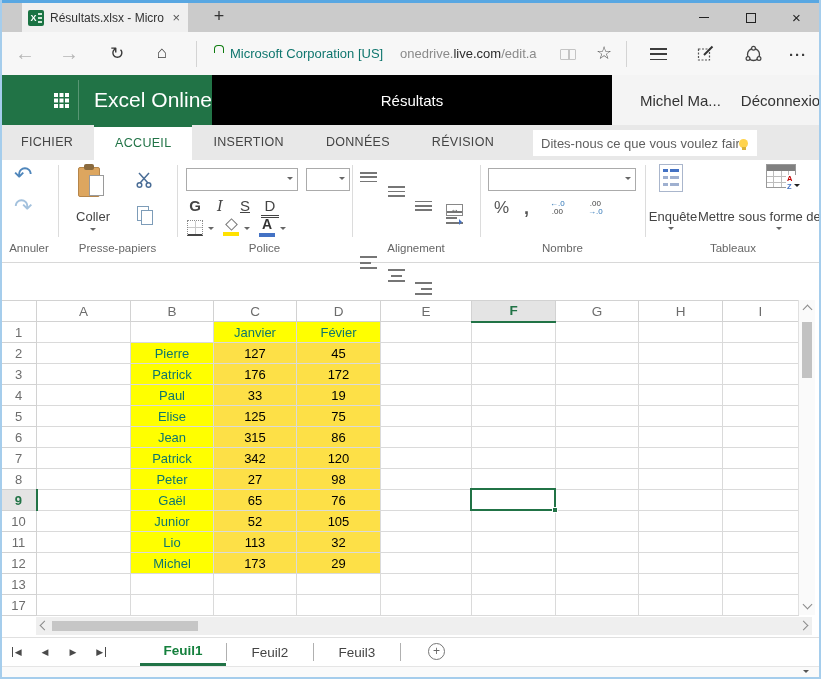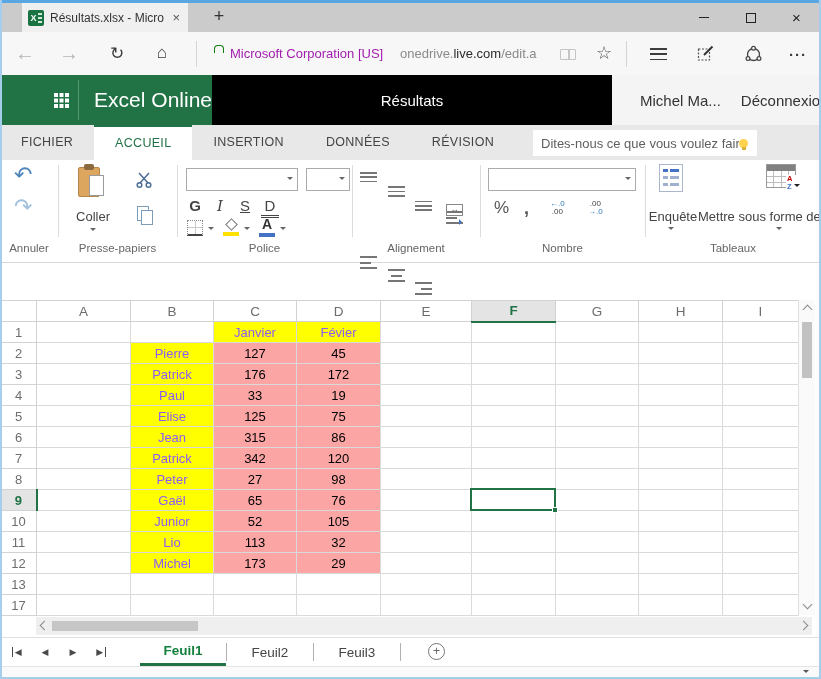--- a/index.html
+++ b/index.html
@@ -25,21 +25,21 @@
   .maxbox { width:10px; height:10px; border:1.2px solid #222; }
   .winclose { font-size:15px; }
 
   
   .toolbar { left:0; top:32px; width:821px; height:43px; background:#f7f7f7; }
   .navarrow { font-size:20px; color:#b5b5b5; }
   .tool-ic { font-size:17px; color:#3a3a3a; }
   .tdivider { width:1px; height:26px; background:#d4d4d4; }
   .lock { width:11px; height:8px; background:#0f7c10; border-radius:1px; position:relative; }
   .lock::before { content:""; position:absolute; left:1.5px; top:-5px; width:8px; height:7px; border:1.5px solid #0f7c10; border-bottom:none; border-radius:4px 4px 0 0; }
-  .seclabel { font-size:13px; color:#a21caf; white-space:nowrap; }
+  .seclabel { font-size:13px; color:#0f766e; white-space:nowrap; }
   .urltxt { font-size:13px; white-space:nowrap; }
   .url-gray { color:#8a8a8a; } .url-dark { color:#2b2b2b; }
   .book { width:16px; height:11px; border:1.5px solid #c4c4c4; border-radius:1px; position:relative; }
   .book::before { content:""; position:absolute; left:50%; top:0; bottom:0; width:1.5px; background:#c4c4c4; }
   .star { font-size:18px; color:#555; }
   .hub { width:17px; height:13px; background:repeating-linear-gradient(#3d3d3d 0 1.6px, transparent 1.6px 5.4px); }
   .more { font-size:15px; font-weight:bold; color:#3d3d3d; letter-spacing:1px; }
 
   
   .hdr-green { left:0; top:75px; width:212px; height:50px; background:#217346; display:flex; align-items:center;padding-left:36px; }
@@ -116,22 +116,22 @@
   .fxbox { left:4px; top:5px; width:30px; height:23px; border:1px solid #d0d0d0; font-family:"DejaVu Serif", serif; font-style:italic; font-size:14px; color:#555; text-align:center; line-height:21px; }
   .fxinput { left:38px; top:5px; width:774px; height:23px; border:1px solid #b9b9b9; background:#fff; }
 
   
   #grid { left:0; top:300px; width:798px; }
   #sheet { border-collapse:collapse; table-layout:fixed; width:798px; }
   #sheet th, #sheet td { height:21px; padding:0 2px; font-size:13px; text-align:center; overflow:hidden; white-space:nowrap; font-weight:400; }
   #sheet thead th { border:1px solid #d2d2d2; background:#fff; color:#6d6d6d; font-size:13.5px; }
   #sheet tbody th { border:1px solid #d2d2d2; background:#fff; color:#6d6d6d; }
   #sheet td { border:1px solid #dadada; background:#fff; color:#000; }
-  #sheet td.hl { background:#ffff00; color:#8b5cf6; }
-  #sheet td.num { background:#fca5a5; }
+  #sheet td.hl { background:#ffff00; color:#0f766e; }
+  #sheet td.num { background:#fde047; }
   #sheet thead th.sel { background:#e4e4e4; color:#217346; font-weight:700; border-bottom:2px solid #217346; }
   #sheet tbody th.sel { background:#e4e4e4; color:#217346; font-weight:700; border-right:2px solid #217346; }
   .selbox { position:absolute; left:470px; top:188px; width:86px; height:23px; border:2px solid #217346; }
   .fillh { position:absolute; right:-4px; bottom:-4px; width:6px; height:6px; background:#217346; border:1px solid #fff; }
 
   
   .vscroll { left:798px; top:300px; width:17px; height:315px; background:#fafafa; border-left:1px solid #e0e0e0; }
   .vthumb { position:absolute; left:3px; top:22px; width:10px; height:56px; background:#c2c2c2; }
   .chev { width:7px; height:7px; border-left:1.5px solid #8a8a8a; border-top:1.5px solid #8a8a8a; display:inline-block; }
   .chev.up { transform:rotate(45deg); } .chev.down { transform:rotate(225deg); }

